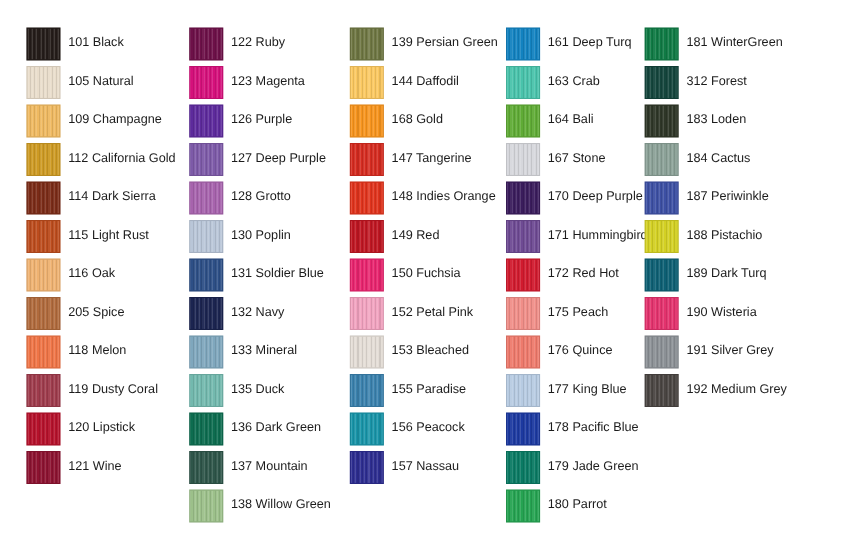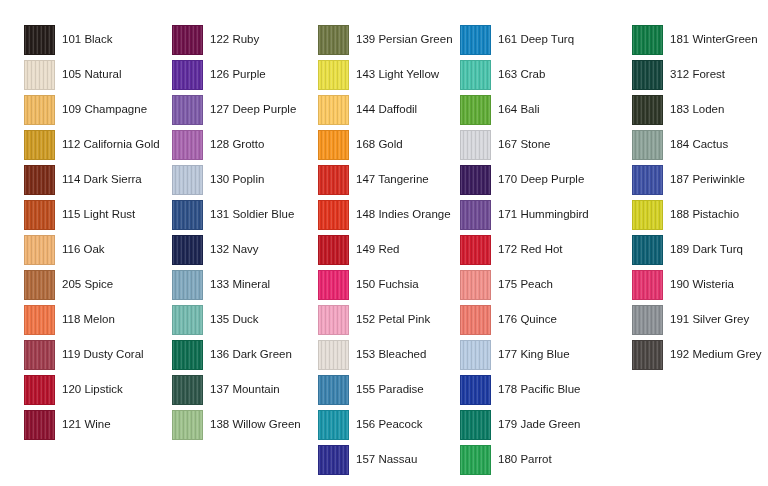--- a/index.html
+++ b/index.html
@@ -21,21 +21,21 @@
     background: #ffffff;
   }
   .column {
     position: absolute;
     top: 22px;
   }
   .col-0 { left: 24px; }
   .col-1 { left: 172px; }
   .col-2 { left: 318px; }
   .col-3 { left: 460px; }
-  .col-4 { left: 632px; text-align: center; }
+  .col-4 { left: 586px; text-align: center; }
 
   .swatch-row {
     position: relative;
     height: 35px;
     display: flex;
     align-items: center;
   }
   .swatch {
     width: 31px;
     height: 30px;
@@ -124,20 +124,24 @@
         <div class="swatch" style="background-color: rgb(140, 18, 48);"></div>
         <div class="label">121 Wine</div>
       </div>
     </div>
     <div class="column col-1">
       <div class="swatch-row">
         <div class="swatch" style="background-color: rgb(109, 16, 72);"></div>
         <div class="label">122 Ruby</div>
       </div>
       <div class="swatch-row">
+        <div class="swatch" style="background-color: rgb(213, 16, 123);"></div>
+        <div class="label">123 Magenta</div>
+      </div>
+      <div class="swatch-row">
         <div class="swatch" style="background-color: rgb(93, 42, 156);"></div>
         <div class="label">126 Purple</div>
       </div>
       <div class="swatch-row">
         <div class="swatch" style="background-color: rgb(125, 90, 168);"></div>
         <div class="label">127 Deep Purple</div>
       </div>
       <div class="swatch-row">
         <div class="swatch" style="background-color: rgb(167, 99, 173);"></div>
         <div class="label">128 Grotto</div>
@@ -172,24 +176,20 @@
       </div>
       <div class="swatch-row">
         <div class="swatch" style="background-color: rgb(156, 192, 138);"></div>
         <div class="label">138 Willow Green</div>
       </div>
     </div>
     <div class="column col-2">
       <div class="swatch-row">
         <div class="swatch" style="background-color: rgb(110, 118, 66);"></div>
         <div class="label">139 Persian Green</div>
-      </div>
-      <div class="swatch-row">
-        <div class="swatch" style="background-color: rgb(233, 223, 66);"></div>
-        <div class="label">143 Light Yellow</div>
       </div>
       <div class="swatch-row">
         <div class="swatch" style="background-color: rgb(251, 200, 96);"></div>
         <div class="label">144 Daffodil</div>
       </div>
       <div class="swatch-row">
         <div class="swatch" style="background-color: rgb(247, 148, 29);"></div>
         <div class="label">168 Gold</div>
       </div>
       <div class="swatch-row">

